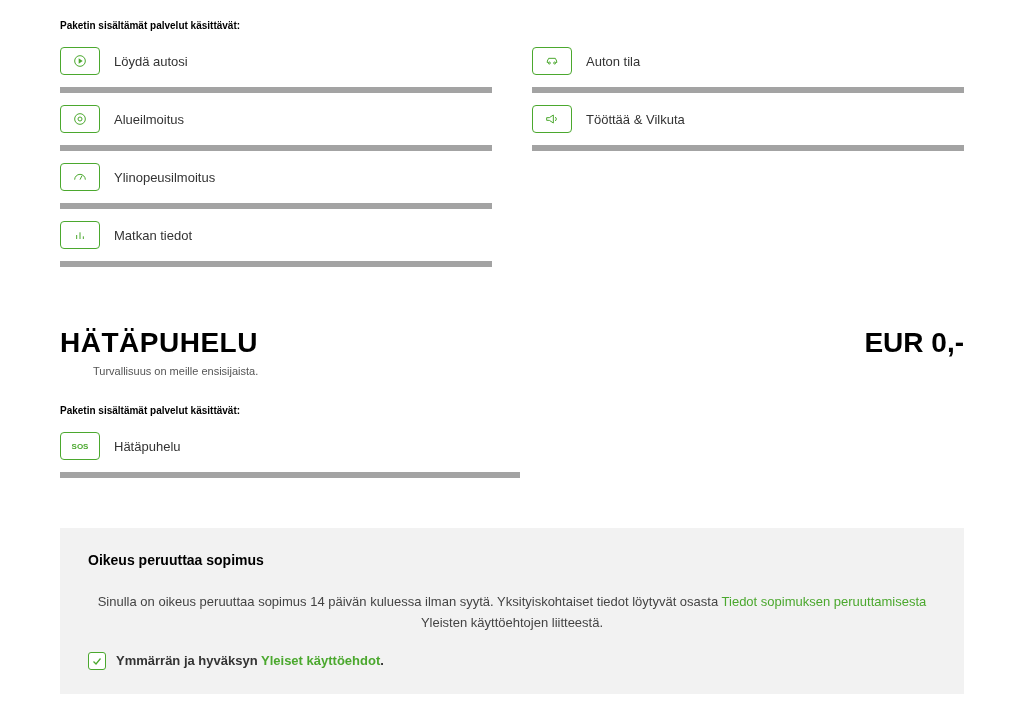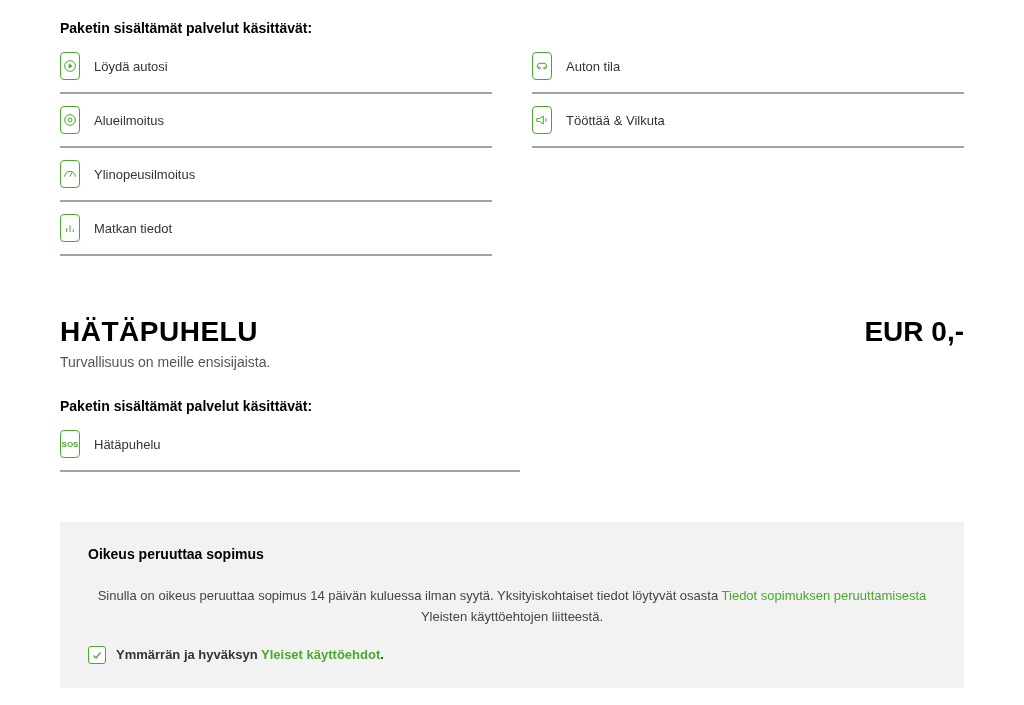--- a/index.html
+++ b/index.html
@@ -1,33 +1,33 @@
 <!DOCTYPE html>
 <html><head>
 <meta charset="utf-8">
 <style>
 * { box-sizing: border-box; margin: 0; padding: 0; }
 body { font-family: Arial, Helvetica, sans-serif; background: #fff; color: #000; padding: 20px 60px; }
 .container { max-width: 960px; margin: 0 auto; }
 
-.section-heading { font-weight: bold; font-size: 14px; margin-bottom: 16px; }
+.section-heading { font-weight: bold; font-size: 10px; margin-bottom: 16px; }
 
 .services-grid { display: grid; grid-template-columns: 1fr 1fr; gap: 0 40px; }
-.service-item { display: flex; align-items: center; padding: 12px 0; border-bottom: 2px solid #a3a3a3; }
+.service-item { display: flex; align-items: center; padding: 12px 0; border-bottom: 6px solid #a3a3a3; }
 .service-item:first-child { padding-top: 0; }
-.service-icon { width: 20px; height: 28px; border: 1.5px solid #4ba82e; border-radius: 4px; display: flex; align-items: center; justify-content: center; margin-right: 14px; flex-shrink: 0; }
+.service-icon { width: 40px; height: 28px; border: 1.5px solid #4ba82e; border-radius: 4px; display: flex; align-items: center; justify-content: center; margin-right: 14px; flex-shrink: 0; }
 .service-icon svg { width: 16px; height: 16px; stroke: #4ba82e; fill: none; stroke-width: 1.5; }
 .service-label { font-size: 13px; color: #333; }
 
 .services-single { max-width: 460px; }
 
 .plan-header { display: flex; justify-content: space-between; align-items: flex-start; margin-top: 60px; margin-bottom: 6px; }
 .plan-title { font-size: 28px; font-weight: 900; letter-spacing: 0.5px; }
 .plan-price { font-size: 28px; font-weight: 900; }
-.plan-subtitle { font-size: 14px; color: #555; margin-bottom: 28px; }
+.plan-subtitle { font-size: 11px; color: #555; margin-bottom: 28px; margin-left: 33px; }
 
 .terms-box { background: #f2f2f2; padding: 24px 28px; margin-top: 50px; }
 .terms-title { font-weight: bold; font-size: 14px; margin-bottom: 24px; }
 .terms-text { font-size: 13px; color: #444; line-height: 1.6; margin-bottom: 18px; text-align: center; }
 .terms-link { color: #4ba82e; text-decoration: none; }
 
 .checkbox-row { display: flex; align-items: center; gap: 10px; }
 .checkbox { width: 18px; height: 18px; border: 1.5px solid #4ba82e; border-radius: 3px; display: flex; align-items: center; justify-content: center; cursor: pointer; background: #fff; }
 .checkbox svg { width: 12px; height: 12px; stroke: #4ba82e; stroke-width: 2.5; fill: none; }
 .checkbox-label { font-size: 13px; color: #333; font-weight: bold; }

